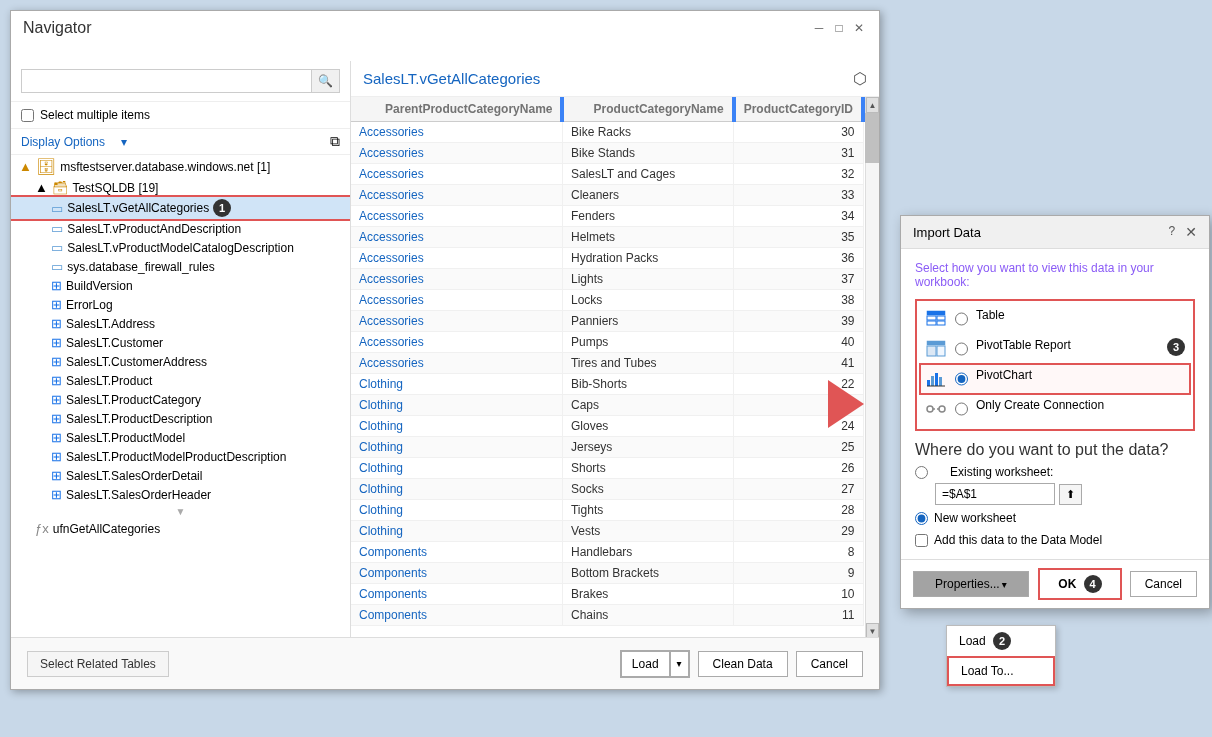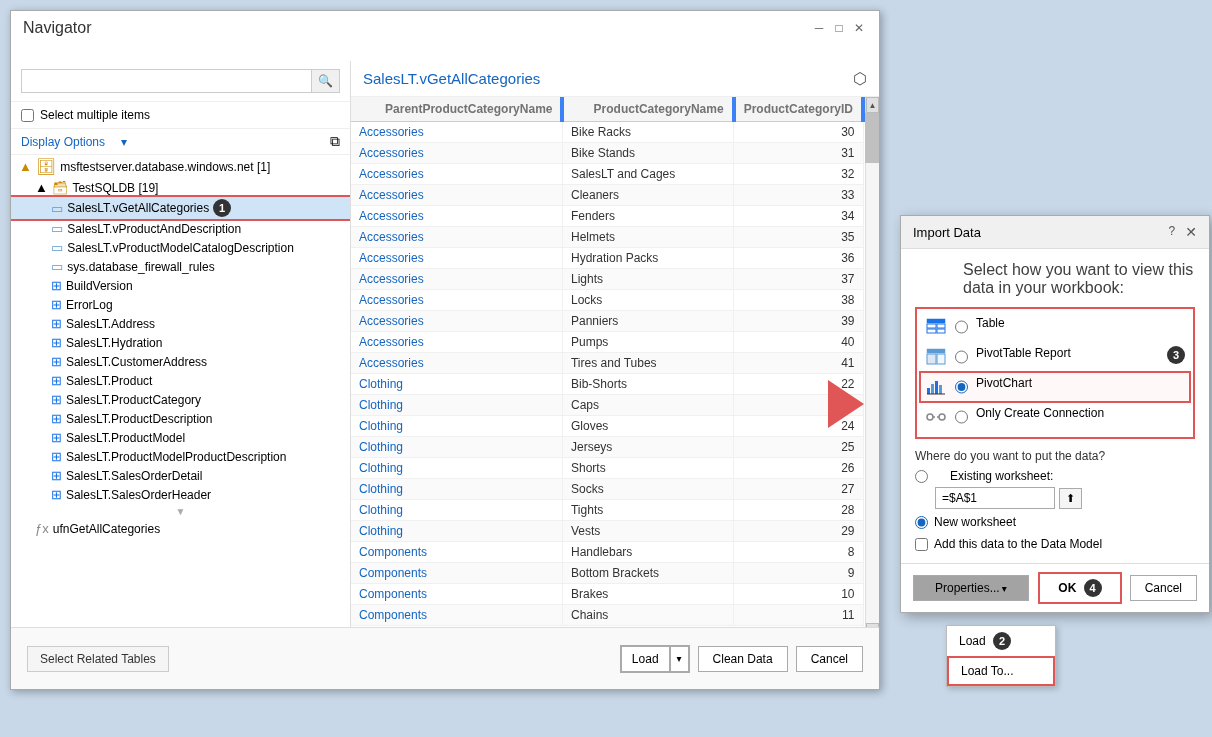--- a/index.html
+++ b/index.html
@@ -230,21 +230,21 @@
       height: 50px;
       background: #c0c0c0;
     }
 
     
     .bottom-toolbar {
       position: absolute;
       bottom: 0;
       left: 0;
       right: 0;
-      height: 62px;
+      height: 52px;
       display: flex;
       align-items: center;
       justify-content: space-between;
       padding: 0 16px;
       border-top: 1px solid #ddd;
       background: #f9f9f9;
     }
 
     .btn-select-related {
       border: 1px solid #ccc;
@@ -380,24 +380,23 @@
       font-size: 14px;
       cursor: pointer;
       color: #555;
     }
 
     .import-dialog-body {
       padding: 12px 14px;
     }
 
     .import-question {
-      font-size: 16px;
+      font-size: 12px;
       margin-bottom: 10px;
-      color: #404040;
-      margin-left: 48px;
+      color: #8b5cf6;
     }
 
     .import-option {
       display: flex;
       gap: 8px;
       padding: 3px 4px;
       margin-bottom: 2px;
       cursor: pointer;
     }
 
@@ -416,21 +415,21 @@
 
     .option-radio {
       accent-color: #1565c0;
     }
 
     .import-section {
       margin-top: 10px;
     }
 
     .import-section-title {
-      font-size: 12px;
+      font-size: 16px;
       margin-bottom: 6px;
       color: #333;
     }
 
     .radio-row {
       display: flex;
       align-items: center;
       gap: 6px;
       margin-bottom: 6px;
       font-size: 12px;
@@ -595,21 +594,21 @@
       <div class="tree-node" style="padding-left:40px;">
         <span class="icon icon-table">⊞</span>
         <span>ErrorLog</span>
       </div>
       <div class="tree-node" style="padding-left:40px;">
         <span class="icon icon-table">⊞</span>
         <span>SalesLT.Address</span>
       </div>
       <div class="tree-node" style="padding-left:40px;">
         <span class="icon icon-table">⊞</span>
-        <span>SalesLT.Hydration</span>
+        <span>SalesLT.Customer</span>
       </div>
       <div class="tree-node" style="padding-left:40px;">
         <span class="icon icon-table">⊞</span>
         <span>SalesLT.CustomerAddress</span>
       </div>
       <div class="tree-node" style="padding-left:40px;">
         <span class="icon icon-table">⊞</span>
         <span>SalesLT.Product</span>
       </div>
       <div class="tree-node" style="padding-left:40px;">

